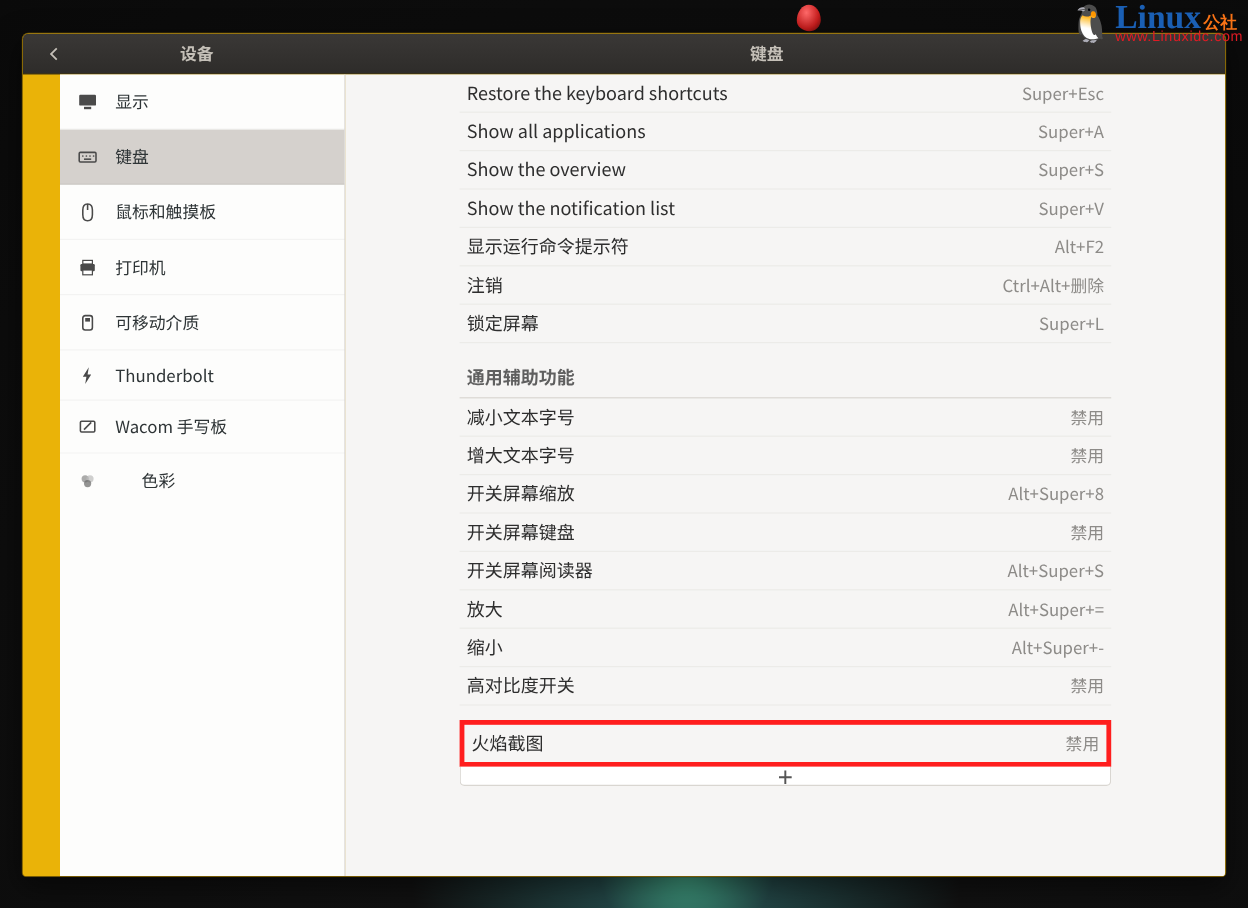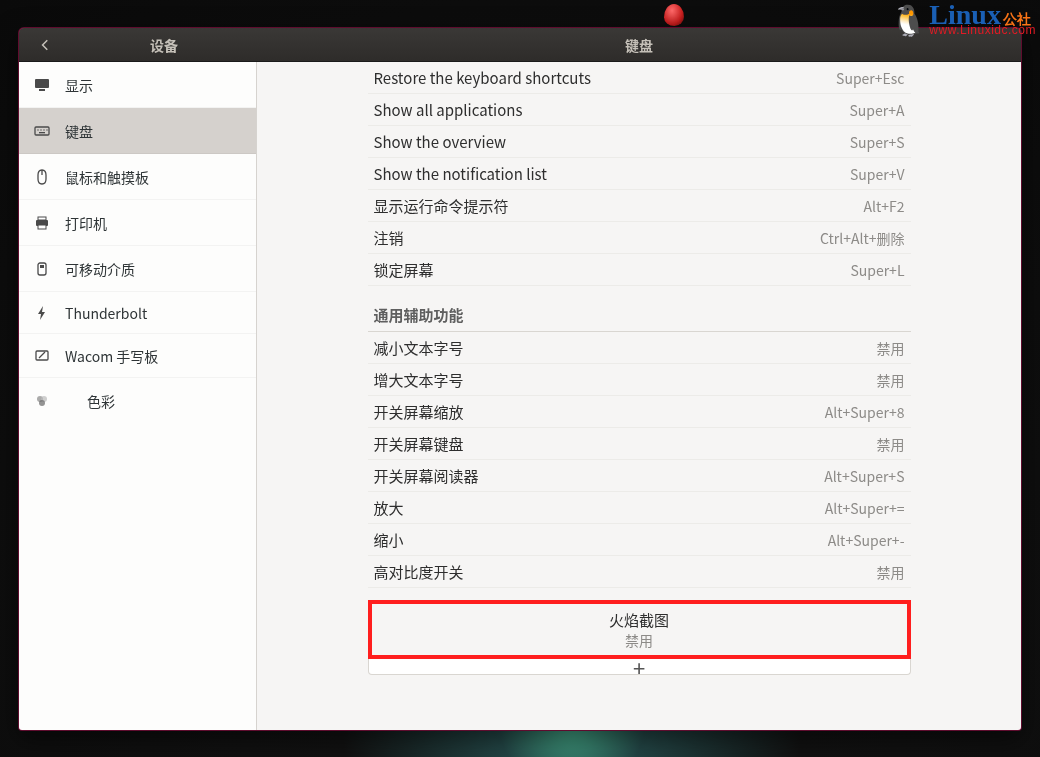--- a/index.html
+++ b/index.html
@@ -18,21 +18,21 @@
       inset: 0;
       background: radial-gradient(circle at 55% 95%, #4a8 0%, #244 8%, #111 25%, #0a0a0a 100%);
       z-index: 0;
     }
     .window {
       position: absolute;
       left: 18px;
       top: 27px;
       width: 1004px;
       height: 704px;
-      background: #be185d;
+      background: #eab308;
       border: 1px solid rgba(0,0,0,0.5);
       border-radius: 6px 6px 4px 4px;
       overflow: hidden;
       box-shadow: 0 8px 24px rgba(0,0,0,0.5);
       z-index: 2;
     }
     .titlebar {
       height: 34px;
       background: linear-gradient(#3a3836, #2e2c2a);
       display: flex;
@@ -62,20 +62,21 @@
     .title-right {
       flex: 1;
       display: flex;
       align-items: center;
       justify-content: center;
       font-size: 14px;
     }
     .body {
       display: flex;
       height: calc(100% - 34px);
+      margin-left: 31px;
     }
     .sidebar {
       width: 238px;
       background: #fdfdfc;
       border-right: 1px solid #d6d3cf;
       display: flex;
       flex-direction: column;
     }
     .sidebar-item {
       height: 46px;
@@ -121,21 +122,21 @@
     }
     .row {
       display: flex;
       align-items: center;
       justify-content: space-between;
       padding: 5px 6px 5px 6px;
       border-bottom: 1px solid #ecebe8;
       min-height: 30px;
       cursor: pointer;
     }
-    .row:last-child { border-bottom: 0; flex-direction: column; }
+    .row:last-child { border-bottom: 0; }
     .row .label { font-size: 15px; color: #2e2e2e; }
     .row .value { font-size: 14px; color: #8d8b88; }
     .highlight-box {
       border: 4px solid #ff1e1e;
       margin-top: 12px;
       padding-bottom: 0;
     }
     .highlight-box .section-header {
       padding: 8px 6px 6px 6px;
     }

